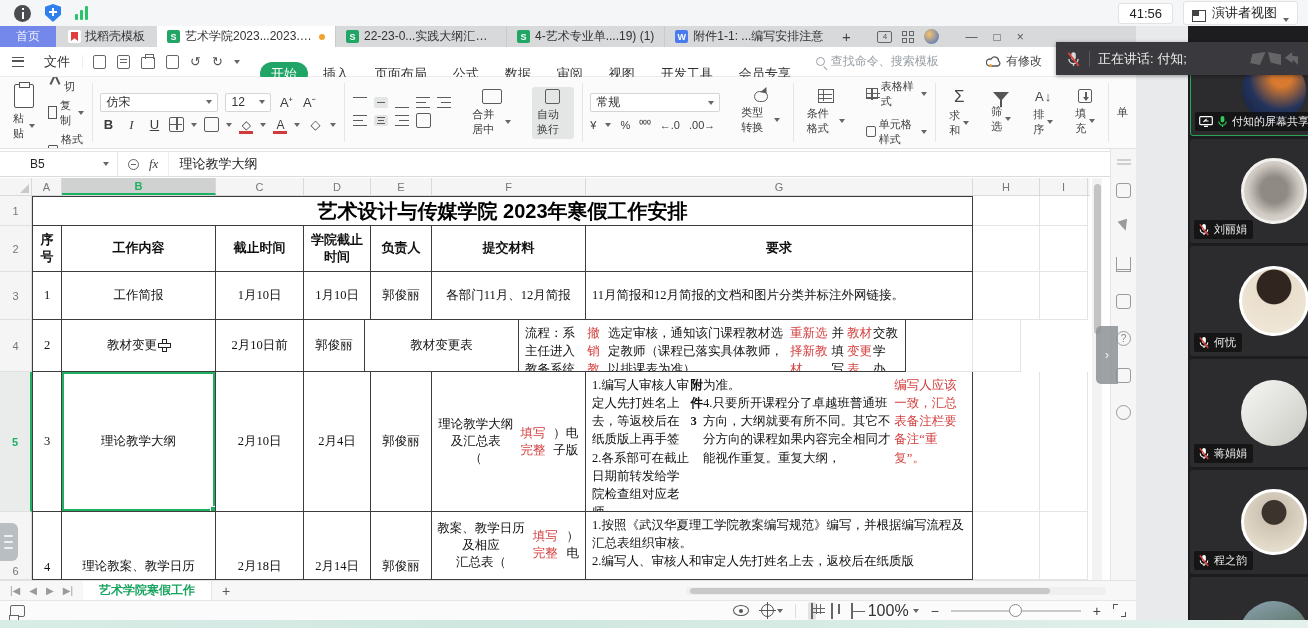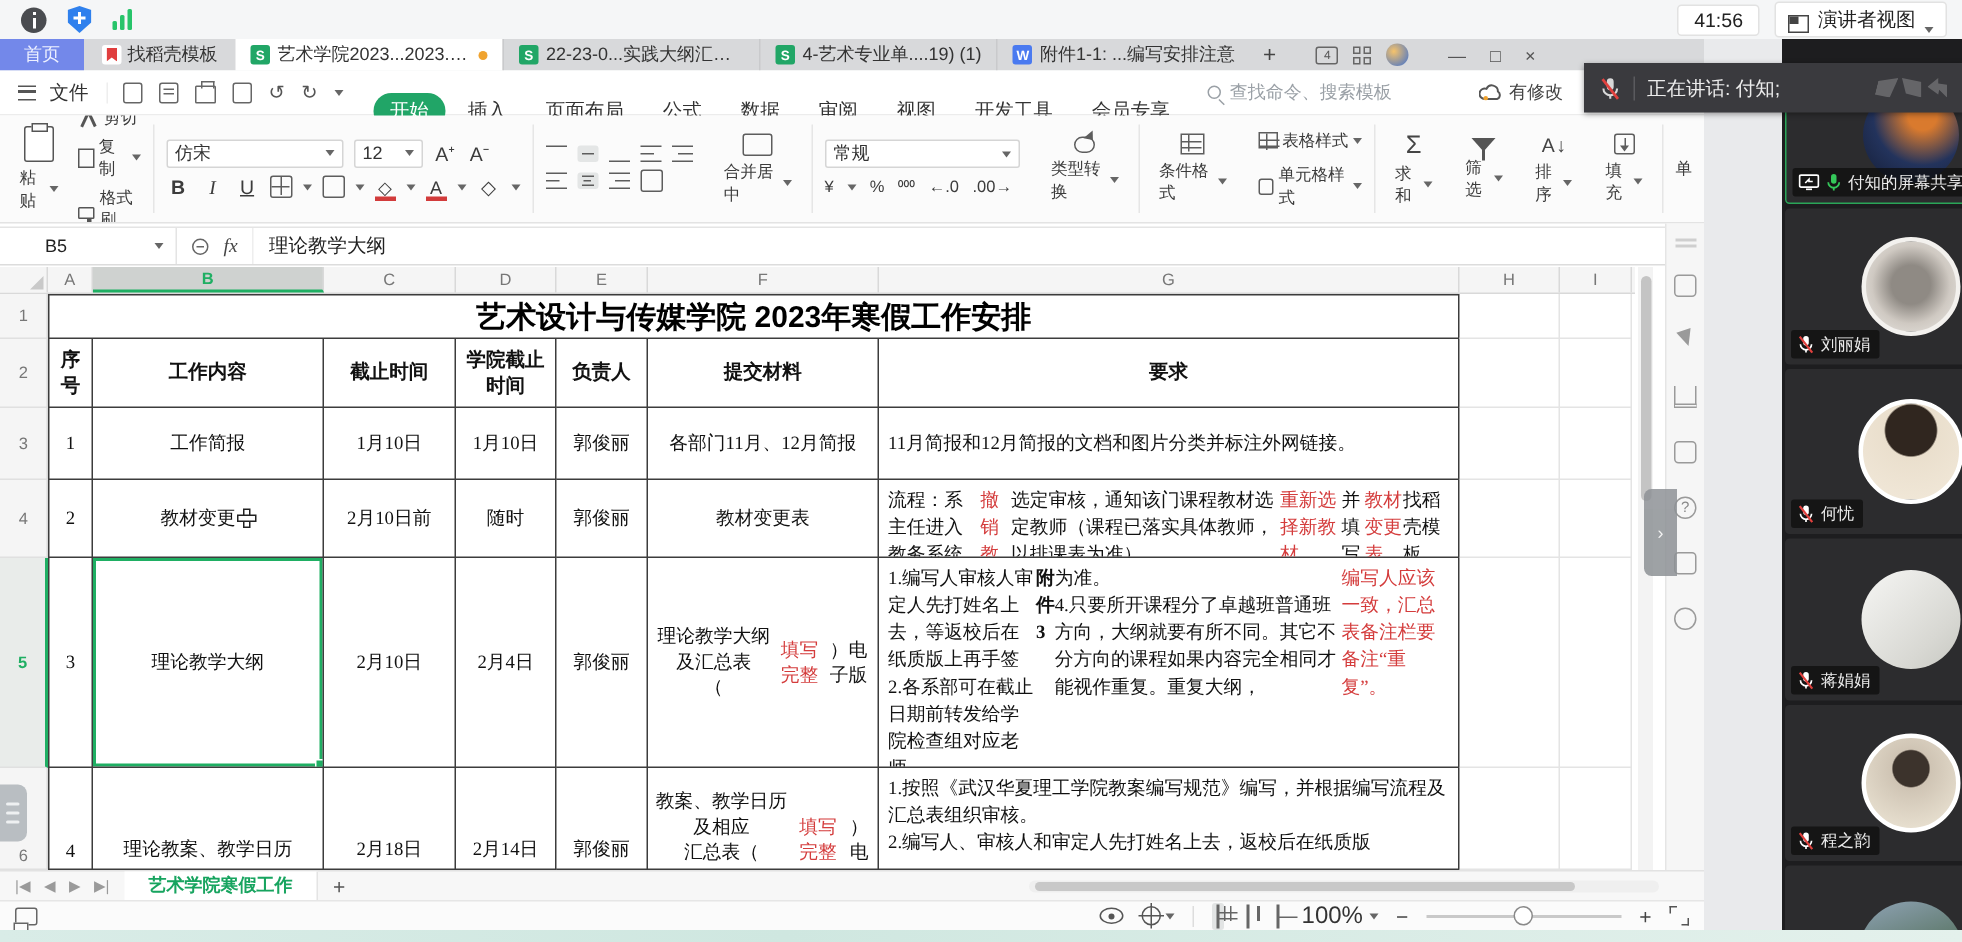--- a/index.html
+++ b/index.html
@@ -44,21 +44,21 @@
   .tab-plus{width:26px;display:flex;align-items:center;justify-content:center;color:#444;font-size:15px;}
   .tab-icons{display:flex;align-items:center;gap:10px;margin-left:18px;color:#555;}
   .ic-multiwin{width:15px;height:12px;border:1px solid #666;border-radius:2px;font-size:8px;display:flex;align-items:center;justify-content:center;color:#555;}
   .ic-grid4{width:12px;height:12px;display:grid;grid-template-columns:5px 5px;grid-template-rows:5px 5px;gap:2px;}
   .ic-grid4 i{background:transparent;border:1px solid #666;}
   .ic-avatar-sm{width:15px;height:15px;border-radius:50%;background:radial-gradient(circle at 35% 35%,#f6c36b,#3c6fd0);}
   .winctl{display:flex;align-items:center;gap:16px;margin-left:26px;color:#555;font-size:12px;padding-right:8px;}
 
   
   .menubar{position:absolute;top:21px;left:0;width:100%;height:30px;background:#fff;display:flex;align-items:center;border-bottom:1px solid #ececec;}
-  .file-btn{display:flex;align-items:center;gap:9px;padding:0 12px;font-size:13px;color:#333;}
+  .file-btn{display:flex;align-items:center;gap:20px;padding:0 12px;font-size:13px;color:#333;}
   .ic-burger{width:12px;height:10px;border-top:1.6px solid #555;border-bottom:1.6px solid #555;position:relative;}
   .ic-burger::before{content:"";position:absolute;top:2.6px;left:0;width:12px;height:1.6px;background:#555;}
   .qbar{display:flex;align-items:center;gap:11px;padding:0 10px;border-left:1px solid #eee;color:#555;}
   .ic-sq{width:13px;height:14px;border:1.3px solid #666;border-radius:2px;position:relative;}
   .ic-sq.fold::before{content:"";position:absolute;left:2px;top:3px;width:7px;height:1.3px;background:#666;box-shadow:0 3px 0 #666;}
   .ic-print{width:14px;height:12px;border:1.3px solid #666;border-radius:1px;position:relative;margin-top:2px;}
   .ic-print::before{content:"";position:absolute;left:2.5px;top:-4px;width:7px;height:4px;border:1.3px solid #666;border-bottom:none;}
   .glyph{font-size:13px;color:#555;line-height:1;}
   .menu-items{display:flex;align-items:center;gap:4px;margin-left:10px;margin-top:24px;}
   .menu-item{padding:3px 11px;font-size:13px;color:#333;border-radius:12px;}
@@ -466,20 +466,26 @@
     </div>
     <div class="rgroup">
       <div class="stack">
         <span class="ibox" style="width:20px"></span>
         <span class="rbtn">
             <span>合并居中</span>
             <span class="caret sm"></span>
           </span>
       </div>
     </div>
+    <div class="rgroup">
+      <div class="stack pressed">
+        <span class="ibox"></span>
+        <span>自动换行</span>
+      </div>
+    </div>
     <div class="rsep"></div>
     <div class="rgroup">
       <div class="rrow">
         <div class="numsel">
             <span>常规</span>
             <span class="caret sm"></span>
           </div>
       </div>
       <div class="rrow" style="gap:9px;">
         <span class="numglyph">¥</span>
@@ -618,24 +624,23 @@
       <div class="tcell w-g vcenter-left"><span>11月简报和12月简报的文档和图片分类并标注外网链接。</span></div>
       <div class="gcell w-h"></div>
       <div class="gcell w-i"></div>
     </div>
 
     <div class="srow" style="height:52px;">
       <div class="rn w-rn">4</div>
       <div class="tcell first w-a">2</div>
       <div class="tcell w-b"><span>教材变更</span><span class="cursor-cross"></span></div>
       <div class="tcell w-c">2月10日前</div>
-      <div class="tcell w-d">随时</div>
       <div class="tcell w-e">郭俊丽</div>
       <div class="tcell w-f"><span>教材变更表</span></div>
-      <div class="tcell w-g left"><span>流程：系主任进入教务系统</span><span class="seg-red">撤销教材</span><span>选定审核，通知该门课程教材选定教师（课程已落实具体教师，以排课表为准）</span><span class="seg-red">重新选择新教材，</span><span>并填写</span><span class="seg-red">教材变更表</span><span>找稻壳模板。</span></div>
+      <div class="tcell w-g left"><span>流程：系主任进入教务系统</span><span class="seg-red">撤销教材</span><span>选定审核，通知该门课程教材选定教师（课程已落实具体教师，以排课表为准）</span><span class="seg-red">重新选择新教材，</span><span>并填写</span><span class="seg-red">教材变更表</span><span>交教学办。</span></div>
       <div class="gcell w-h"></div>
       <div class="gcell w-i"></div>
     </div>
 
     <div class="srow" style="height:140px;">
       <div class="rn sel w-rn">5</div>
       <div class="tcell first w-a">3</div>
       <div class="tcell w-b sel-cell">理论教学大纲</div>
       <div class="tcell w-c">2月10日</div>
       <div class="tcell w-d">2月4日</div>
@@ -650,21 +655,21 @@
       <div class="gcell w-i"></div>
     </div>
 
     <div class="srow" style="height:68px;">
       <div class="rn w-rn" style="align-items:flex-end;padding-bottom:2px;">6</div>
       <div class="tcell first w-a" style="align-items:flex-end;padding-bottom:4px;">4</div>
       <div class="tcell w-b" style="align-items:flex-end;padding-bottom:4px;">理论教案、教学日历</div>
       <div class="tcell w-c" style="align-items:flex-end;padding-bottom:4px;">2月18日</div>
       <div class="tcell w-d" style="align-items:flex-end;padding-bottom:4px;">2月14日</div>
       <div class="tcell w-e" style="align-items:flex-end;padding-bottom:4px;">郭俊丽</div>
-      <div class="tcell w-f" style="align-items:flex-end;padding-bottom:2px;"><span>教案、教学日历及相应
+      <div class="tcell w-f" style="align-items:center;padding-bottom:2px;"><span>教案、教学日历及相应
 汇总表（</span><span class="seg-red">填写完整</span><span>）电</span></div>
       <div class="tcell w-g left"><span>1.按照《武汉华夏理工学院教案编写规范》编写，并根据编写流程及汇总表组织审核。
 2.编写人、审核人和审定人先打姓名上去，返校后在纸质版</span></div>
       <div class="gcell w-h"></div>
       <div class="gcell w-i"></div>
     </div>
   </div>
 
   <div class="vscroll">
       <div class="vthumb"></div>

